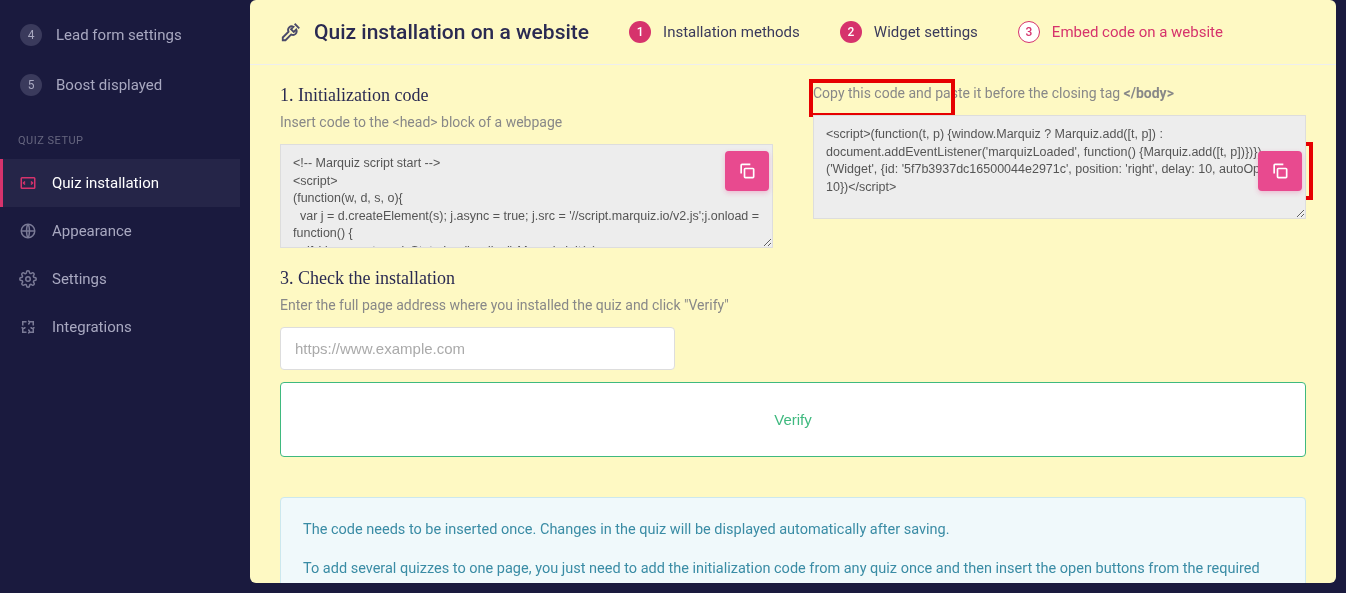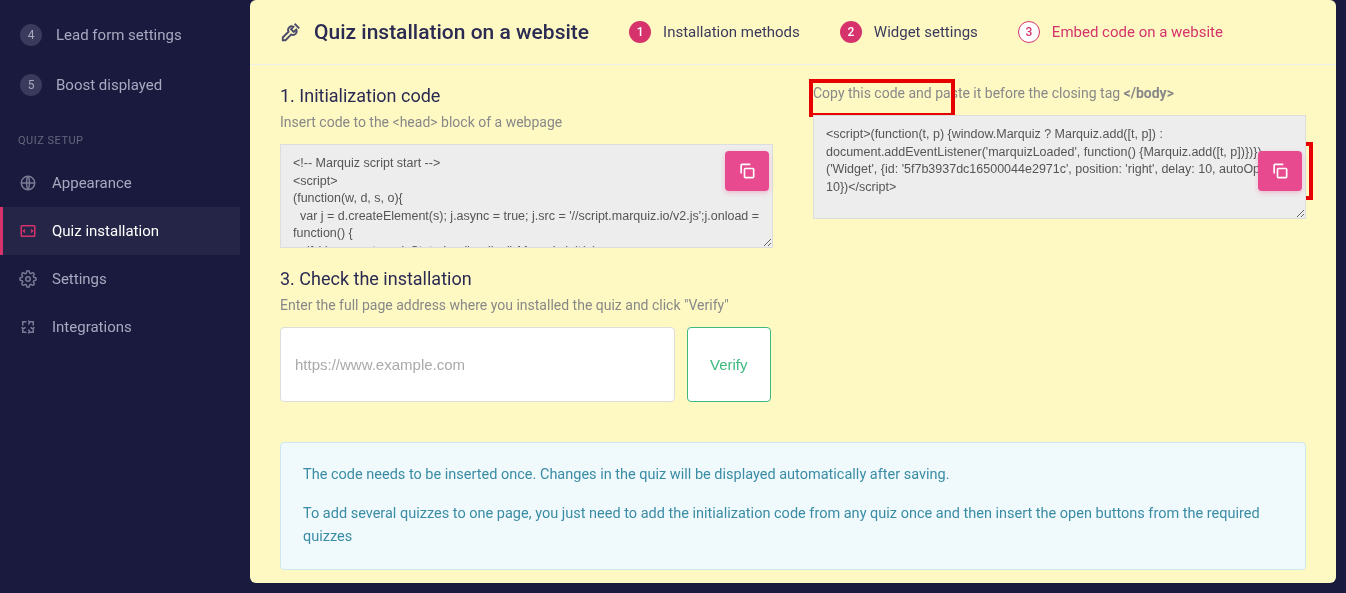--- a/index.html
+++ b/index.html
@@ -133,20 +133,21 @@
     }
     .col {
       flex: 1;
       position: relative;
     }
     .section-title {
       font-size: 18px;
       color: #2a2a52;
       margin-bottom: 8px;
       font-weight: 400;
+      font-family: Liberation Serif, serif;
     }
     .section-desc {
       font-size: 14px;
       color: #888;
       margin-bottom: 14px;
     }
     .section-desc b { font-weight: 700; color: #888; }
     .code-box {
       background: #ededed;
       border: 1px solid #ddd;
@@ -179,20 +180,21 @@
       position: absolute;
       border: 4px solid #e60000;
       pointer-events: none;
     }
     .hl1 { top: -6px; left: -4px; width: 146px; height: 38px; }
     .hl2 { top: 57px; right: -7px; width: 63px; height: 58px; }
     .verify-row {
       display: flex;
       gap: 12px;
       margin-top: 14px;
+      flex-direction: column;
     }
     .url-input {
       width: 395px;
       padding: 12px 14px;
       border: 1px solid #ddd;
       border-radius: 4px;
       font-size: 15px;
       color: #333;
     }
     .url-input::placeholder { color: #aaa; }
@@ -225,37 +227,37 @@
   <div class="sidebar-step">
     <span class="num">4</span>
     <span>Lead form settings</span>
   </div>
   <div class="sidebar-step">
     <span class="num">5</span>
     <span>Boost displayed</span>
   </div>
   <div class="sidebar-section">QUIZ SETUP</div>
 
+  <div class="sidebar-item active">
+    <span class="icon-slot">
+      <svg width="18" height="18" viewBox="0 0 24 24" fill="none" stroke="currentColor" stroke-width="2">
+          <rect x="3" y="5" width="18" height="14" rx="1"></rect>
+          <path d="M8 10l-2 2 2 2M16 10l2 2-2 2"></path>
+        </svg>
+    </span>
+    <span>Quiz installation</span>
+  </div>
   <div class="sidebar-item">
     <span class="icon-slot">
       <svg width="18" height="18" viewBox="0 0 24 24" fill="none" stroke="currentColor" stroke-width="2">
           <circle cx="12" cy="12" r="9"></circle>
           <path d="M3 12h18M12 3c2.5 3 2.5 15 0 18M12 3c-2.5 3-2.5 15 0 18"></path>
         </svg>
     </span>
     <span>Appearance</span>
-  </div>
-  <div class="sidebar-item active">
-    <span class="icon-slot">
-      <svg width="18" height="18" viewBox="0 0 24 24" fill="none" stroke="currentColor" stroke-width="2">
-          <rect x="3" y="5" width="18" height="14" rx="1"></rect>
-          <path d="M8 10l-2 2 2 2M16 10l2 2-2 2"></path>
-        </svg>
-    </span>
-    <span>Quiz installation</span>
   </div>
   <div class="sidebar-item">
     <span class="icon-slot">
       <svg width="18" height="18" viewBox="0 0 24 24" fill="none" stroke="currentColor" stroke-width="2">
           <circle cx="12" cy="12" r="3"></circle>
           <path d="M19.4 15a1.65 1.65 0 00.33 1.82l.06.06a2 2 0 11-2.83 2.83l-.06-.06a1.65 1.65 0 00-1.82-.33 1.65 1.65 0 00-1 1.51V21a2 2 0 11-4 0v-.09a1.65 1.65 0 00-1-1.51 1.65 1.65 0 00-1.82.33l-.06.06a2 2 0 11-2.83-2.83l.06-.06a1.65 1.65 0 00.33-1.82 1.65 1.65 0 00-1.51-1H3a2 2 0 110-4h.09a1.65 1.65 0 001.51-1 1.65 1.65 0 00-.33-1.82l-.06-.06a2 2 0 112.83-2.83l.06.06a1.65 1.65 0 001.82.33h0a1.65 1.65 0 001-1.51V3a2 2 0 114 0v.09a1.65 1.65 0 001 1.51 1.65 1.65 0 001.82-.33l.06-.06a2 2 0 112.83 2.83l-.06.06a1.65 1.65 0 00-.33 1.82v0a1.65 1.65 0 001.51 1H21a2 2 0 110 4h-.09a1.65 1.65 0 00-1.51 1z"></path>
         </svg>
     </span>
     <span>Settings</span>
   </div>

